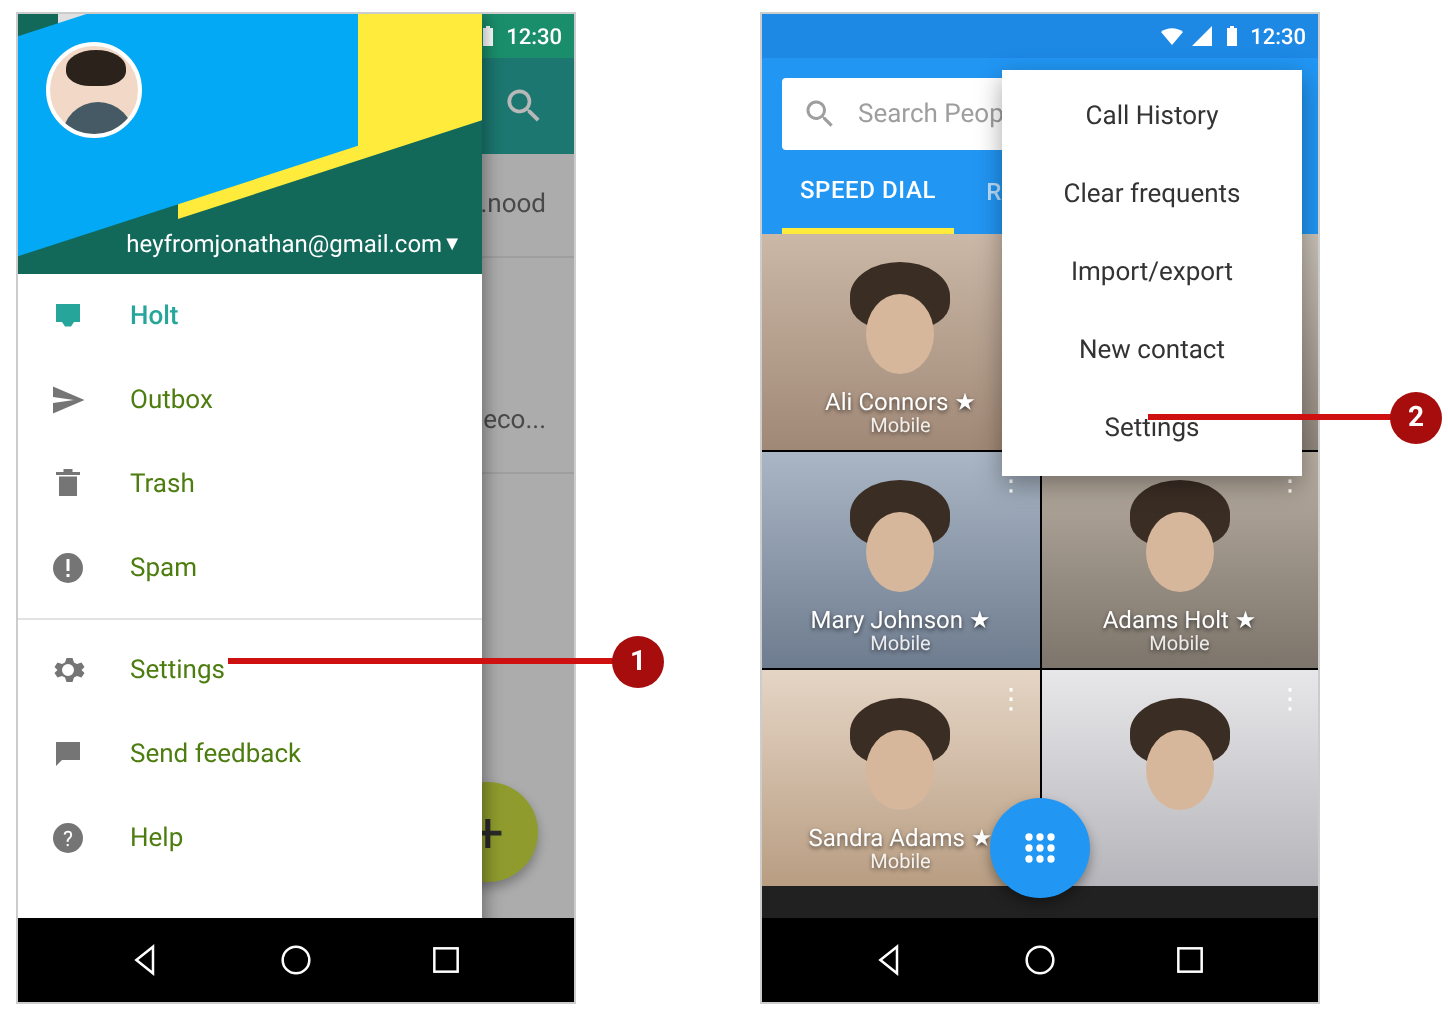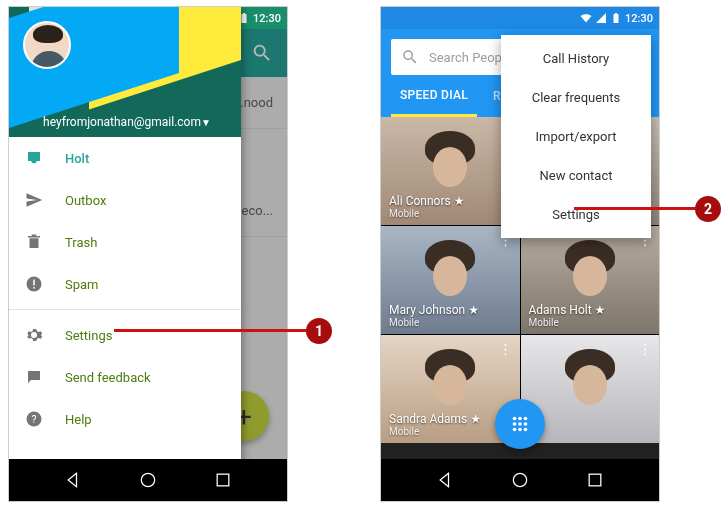--- a/index.html
+++ b/index.html
@@ -30,39 +30,39 @@
     .scrim { position: absolute; inset: 0; background: rgba(0,0,0,.28); }
 
     .drawer { position: absolute; top: 0; bottom: 0; left: 0; width: 232px; background: #fff; box-shadow: 2px 0 8px rgba(0,0,0,.35); }
     .drawer-header { height: 130px; position: relative; overflow: hidden; background: #12695a; }
     .dh-shape1 { position: absolute; left: -40px; top: -10px; width: 210px; height: 110px; background: #03a9f4; transform: skewY(-18deg); }
     .dh-shape2 { position: absolute; left: 80px; top: -20px; width: 200px; height: 90px; background: #ffeb3b; transform: skewY(-18deg); }
     .dh-shape3 { position: absolute; left: 20px; top: -40px; width: 180px; height: 60px; background: #e0e0e0; transform: skewY(-18deg); }
     .avatar { position: absolute; top: 14px; left: 14px; width: 48px; height: 48px; border-radius: 50%; background: #f2d9c7; border: 2px solid #fff; overflow: hidden; }
     .avatar-hair { position: absolute; top: 2px; left: 8px; width: 30px; height: 18px; background: #2b221c; border-radius: 50% 50% 40% 40%; }
     .avatar-body { position: absolute; bottom: -4px; left: 6px; width: 36px; height: 20px; background: #455a64; border-radius: 20px 20px 0 0; }
-    .drawer-email-row { position: absolute; left: 14px; bottom: 8px; right: 10px; color: #fff; font-size: 12px; display: flex; justify-content: center; align-items: center; margin-top: 16px; }
+    .drawer-email-row { position: absolute; left: 14px; bottom: 8px; right: 10px; color: #fff; font-size: 12px; display: flex; justify-content: flex-end; align-items: center; margin-top: 16px; }
     .drawer-email-row span.caret { font-size: 10px; }
 
     .drawer-list .item { display: flex; align-items: center; gap: 22px; padding: 12px 16px; font-size: 13px; color: #4d7c0f; cursor: pointer; }
     .drawer-list .item.selected { color: #26a69a; font-weight: 500; }
     .drawer-list .divider { height: 1px; background: #e2e2e2; margin: 4px 0; }
     .drawer-list svg { width: 18px; height: 18px; fill: #757575; flex: 0 0 18px; }
     .drawer-list .item.selected svg { fill: #26a69a; }
 
     
     .dialer-bg { position: absolute; top: 22px; left: 0; right: 0; bottom: 42px; background: #212121; }
     .dialer-top { background: #2196f3; padding: 10px 10px 0; }
     .searchbox { background: #fff; height: 36px; border-radius: 2px; display: flex; align-items: center; padding: 0 10px; gap: 10px; color: #9e9e9e; font-size: 13px; position: relative; z-index: 1; }
     .searchbox svg { width: 18px; height: 18px; fill: #9e9e9e; }
     .tabs { display: flex; height: 42px; }
     .tab { flex: 1; display: flex; align-items: center; justify-content: center; font-size: 12px; font-weight: 500; letter-spacing: .3px; color: #bbdefb; }
     .tab.active { color: #fff; border-bottom: 3px solid #ffeb3b; }
 
-    .contact-grid { display: grid; grid-template-columns: 1fr 1fr; grid-auto-rows: 108px; gap: 1px; background: #000; position: relative; }
+    .contact-grid { display: grid; grid-template-columns: 1fr 1fr; grid-auto-rows: 108px; gap: 1px; background: #000; position: relative; text-align: center; }
     .contact { position: relative; overflow: hidden; }
     .contact .bg { position: absolute; inset: 0; }
     .contact .label { position: absolute; left: 8px; right: 8px; bottom: 6px; color: #fff; text-shadow: 0 1px 2px rgba(0,0,0,.6); font-size: 12px; }
     .contact .label .sub { font-size: 10px; opacity: .85; }
     .bg-c1 { background: linear-gradient(180deg,#cbb8a7 0%,#a08876 100%); }
     .bg-c2 { background: linear-gradient(180deg,#c7bfb4 0%,#8e857a 100%); }
     .bg-c3 { background: linear-gradient(180deg,#aab6c5 0%,#6e7c8f 100%); }
     .bg-c4 { background: linear-gradient(180deg,#b9aea2 0%,#7d756b 100%); }
     .bg-c5 { background: linear-gradient(180deg,#e5d5c5 0%,#b89d82 100%); }
     .bg-c6 { background: linear-gradient(180deg,#e7e7e9 0%,#b5b5bb 100%); }

